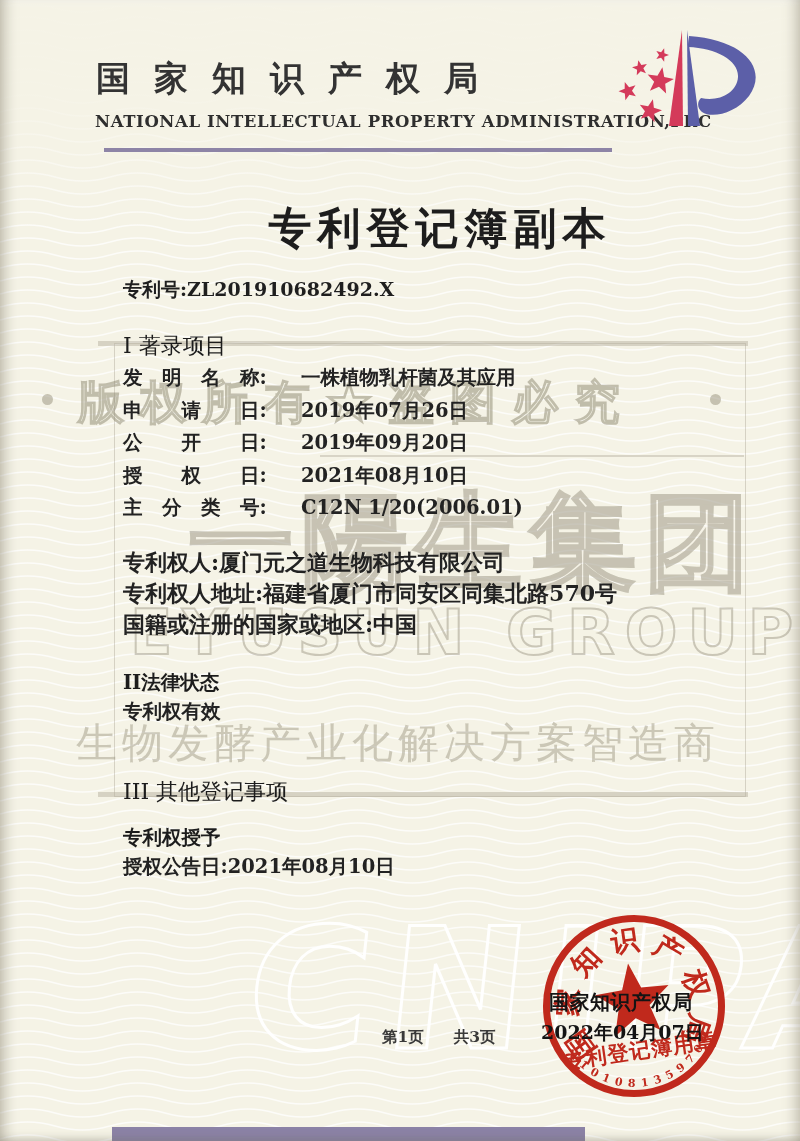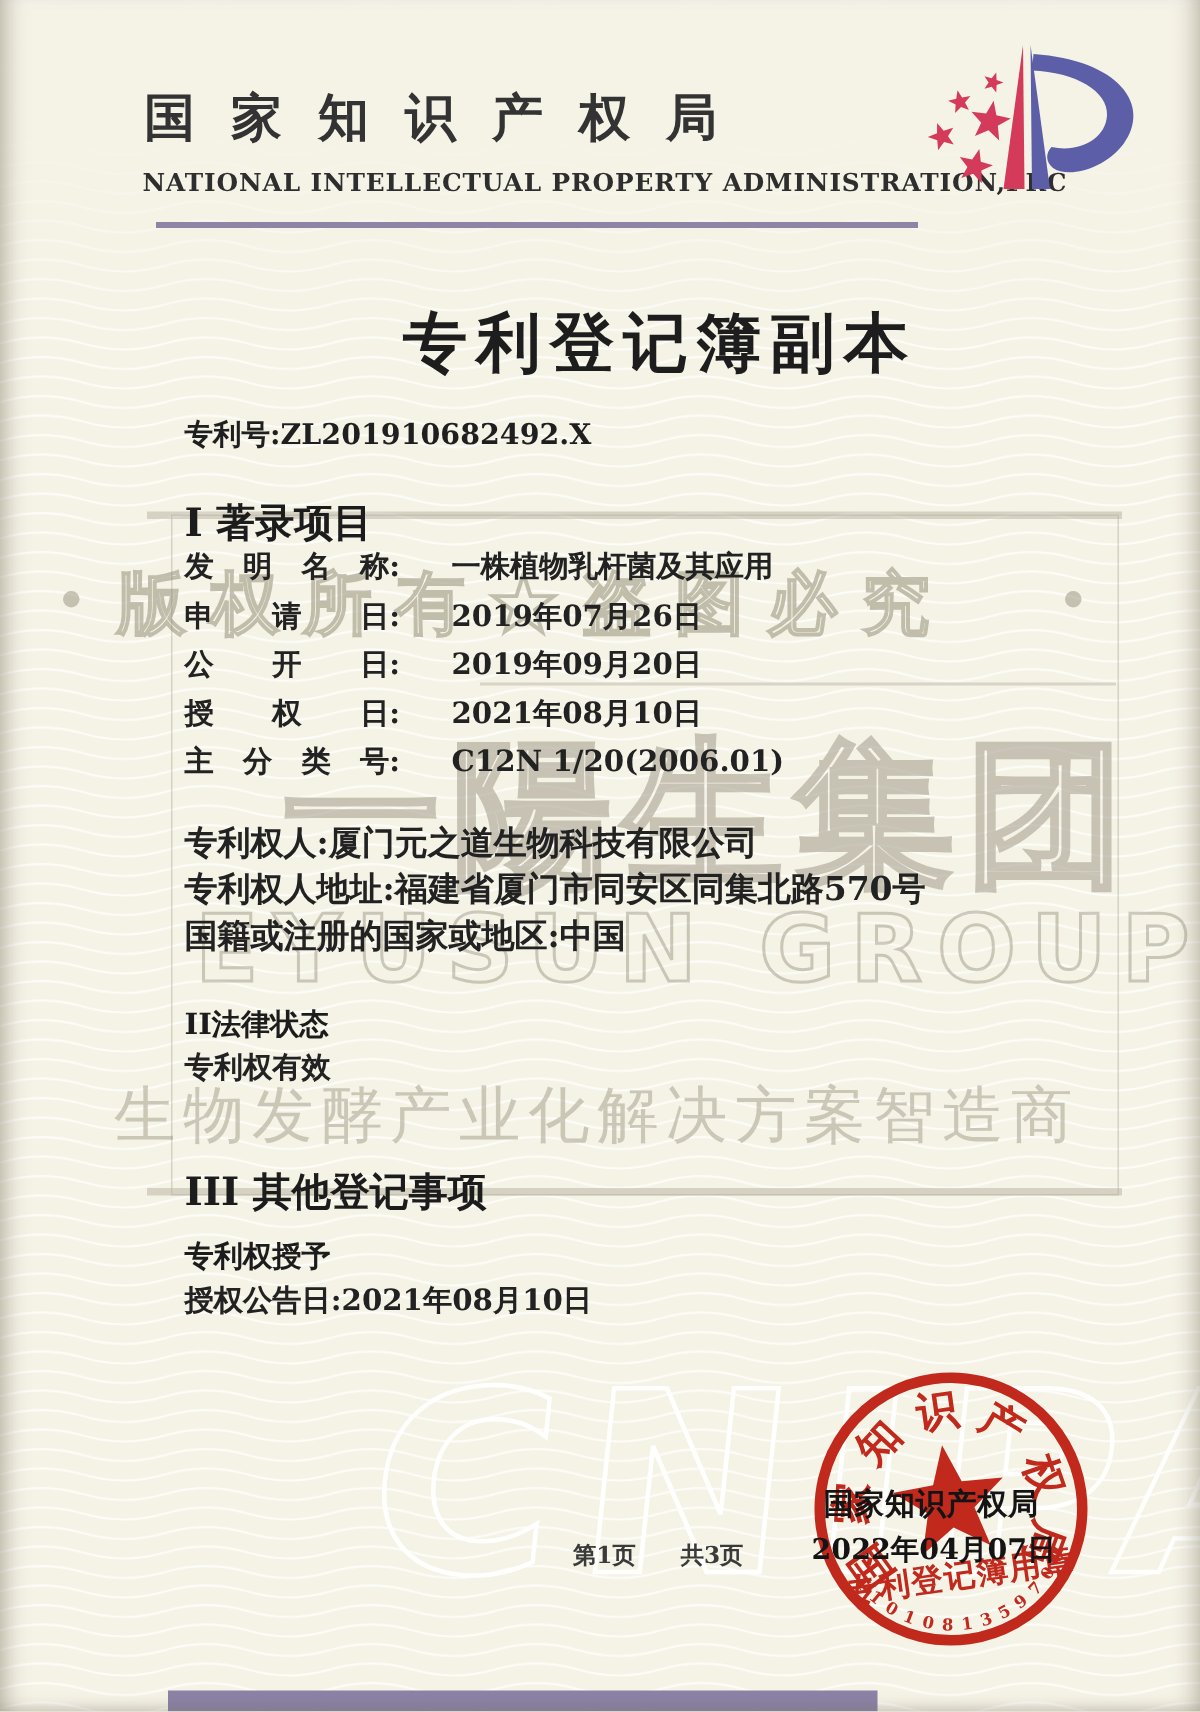--- a/index.html
+++ b/index.html
@@ -21,21 +21,21 @@
   
   .num-row{left:123px;top:277px;width:582px;display:flex;justify-content:space-between;
         font-size:19px;font-weight:bold;color:#1f1f1f;z-index:3;white-space:nowrap;}
   
   .form-frame{left:114px;top:343px;width:630px;height:452px;z-index:2;
         border:1px solid rgba(140,134,116,.30);}
   .divider-line{left:320px;top:455px;width:424px;height:2px;background:rgba(150,144,126,.30);z-index:2;}
   .band{left:98px;width:650px;height:5px;background:rgba(184,178,160,.5);z-index:2;}
   .band-1{top:341px;} .band-2{top:792px;}
   
-  .sec-heading{left:123px;font-size:26px;font-weight:bold;color:#1c1c1c;z-index:3;white-space:nowrap;}
+  .sec-heading{left:123px;font-size:22px;font-weight:normal;color:#1c1c1c;z-index:3;white-space:nowrap;}
   .fields{left:123px;top:362px;z-index:3;font-size:19.5px;font-weight:600;color:#222;}
   .field-row{position:relative;height:32.5px;line-height:32.5px;padding-left:178px;white-space:nowrap;}
   .field-label{position:absolute;left:0;top:0;}
   .owner{left:123px;top:547px;z-index:3;font-size:22px;font-weight:600;color:#222;line-height:31px;white-space:nowrap;}
   .sec2{left:123px;top:668px;z-index:3;font-size:19.5px;color:#222;line-height:29px;white-space:nowrap;}
   .sec2 .h{font-weight:bold;color:#1c1c1c;}
   .sec2 .s{font-weight:600;}
   .grant{left:123px;top:824px;z-index:3;font-size:19.5px;color:#222;line-height:28.5px;white-space:nowrap;}
   .grant .h{font-weight:bold;color:#1c1c1c;}
   .grant .s{font-weight:600;}

